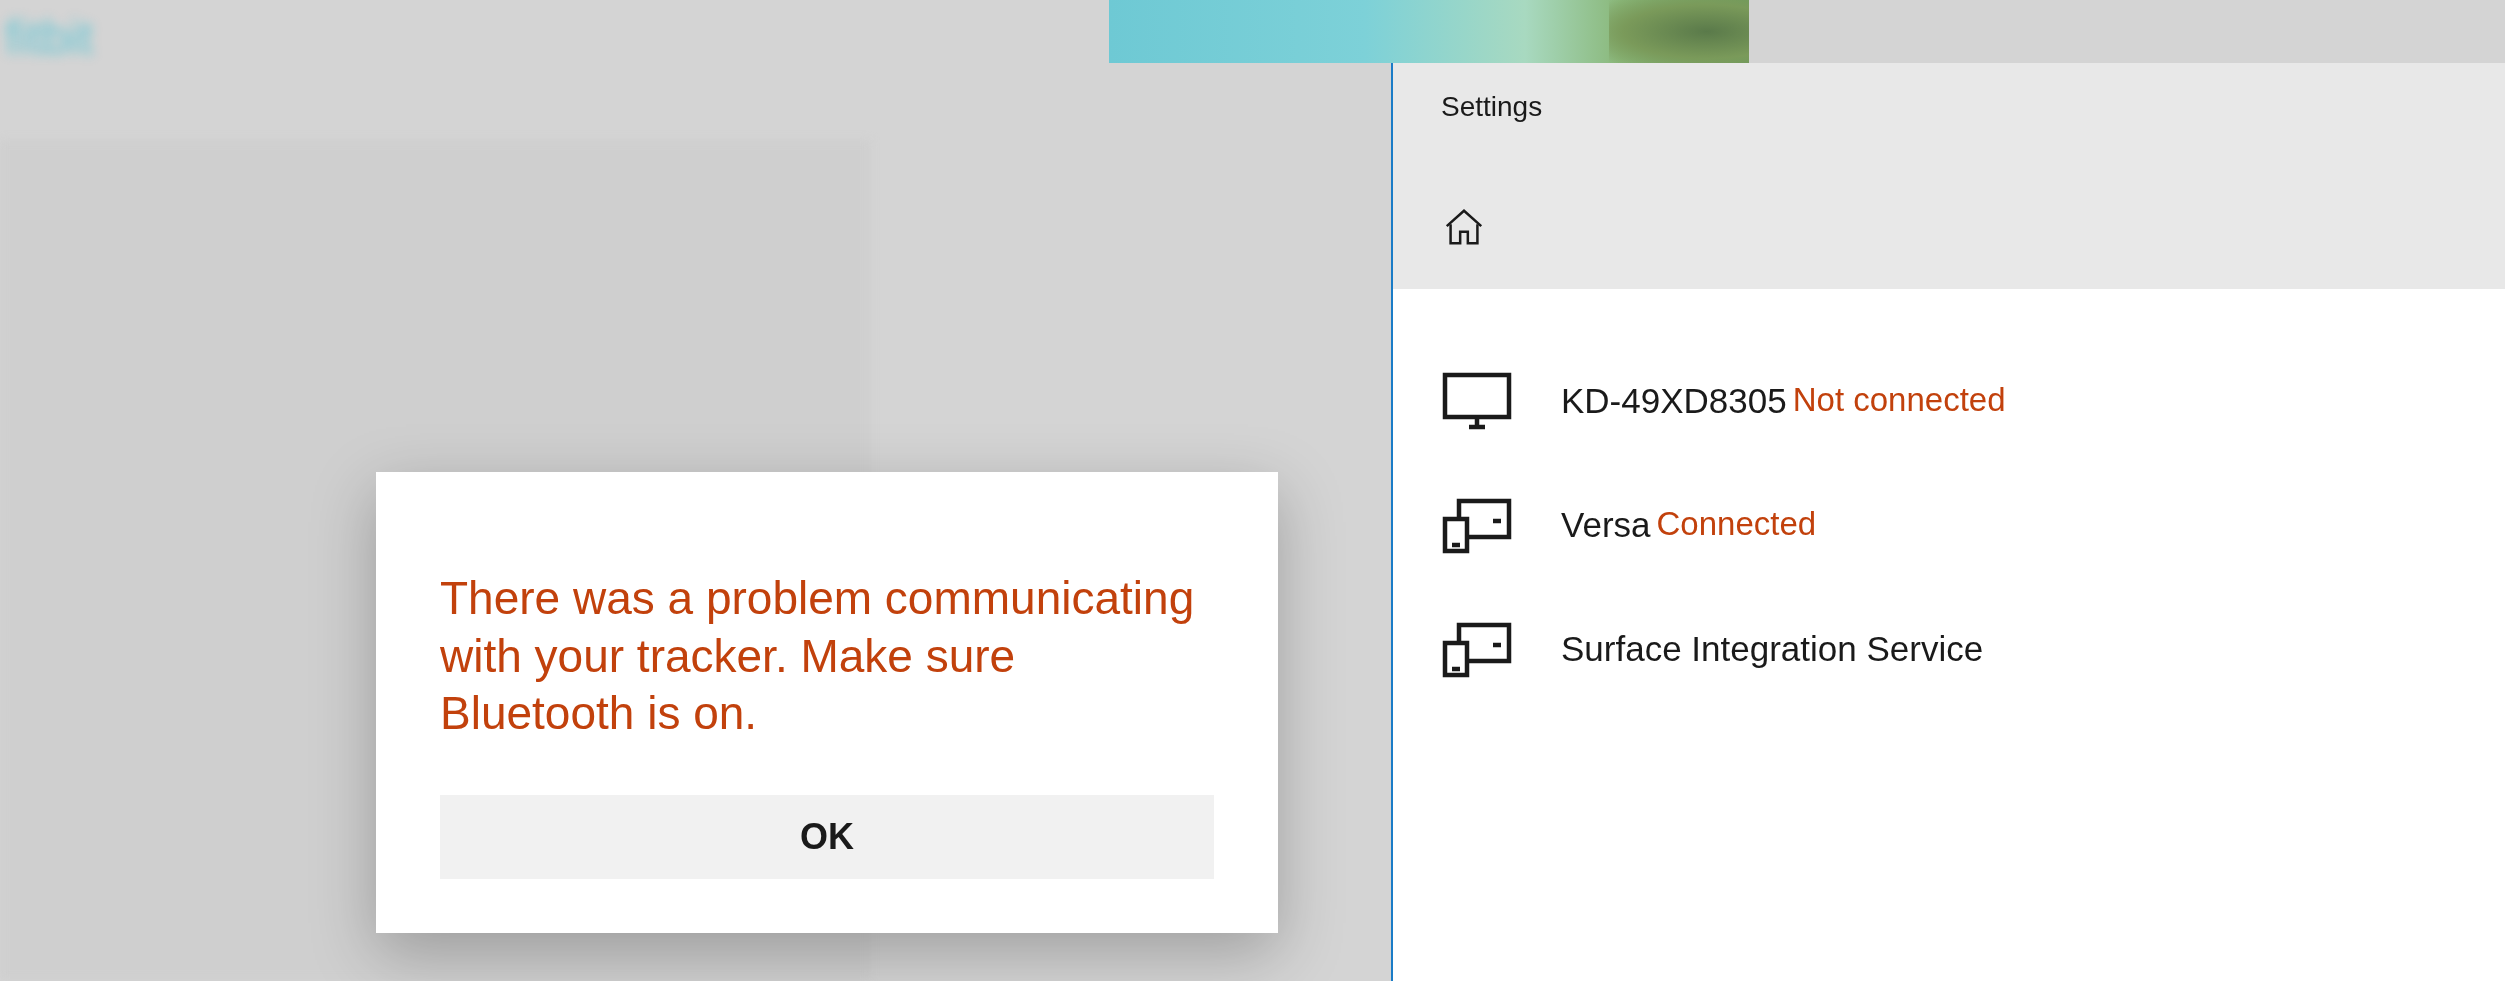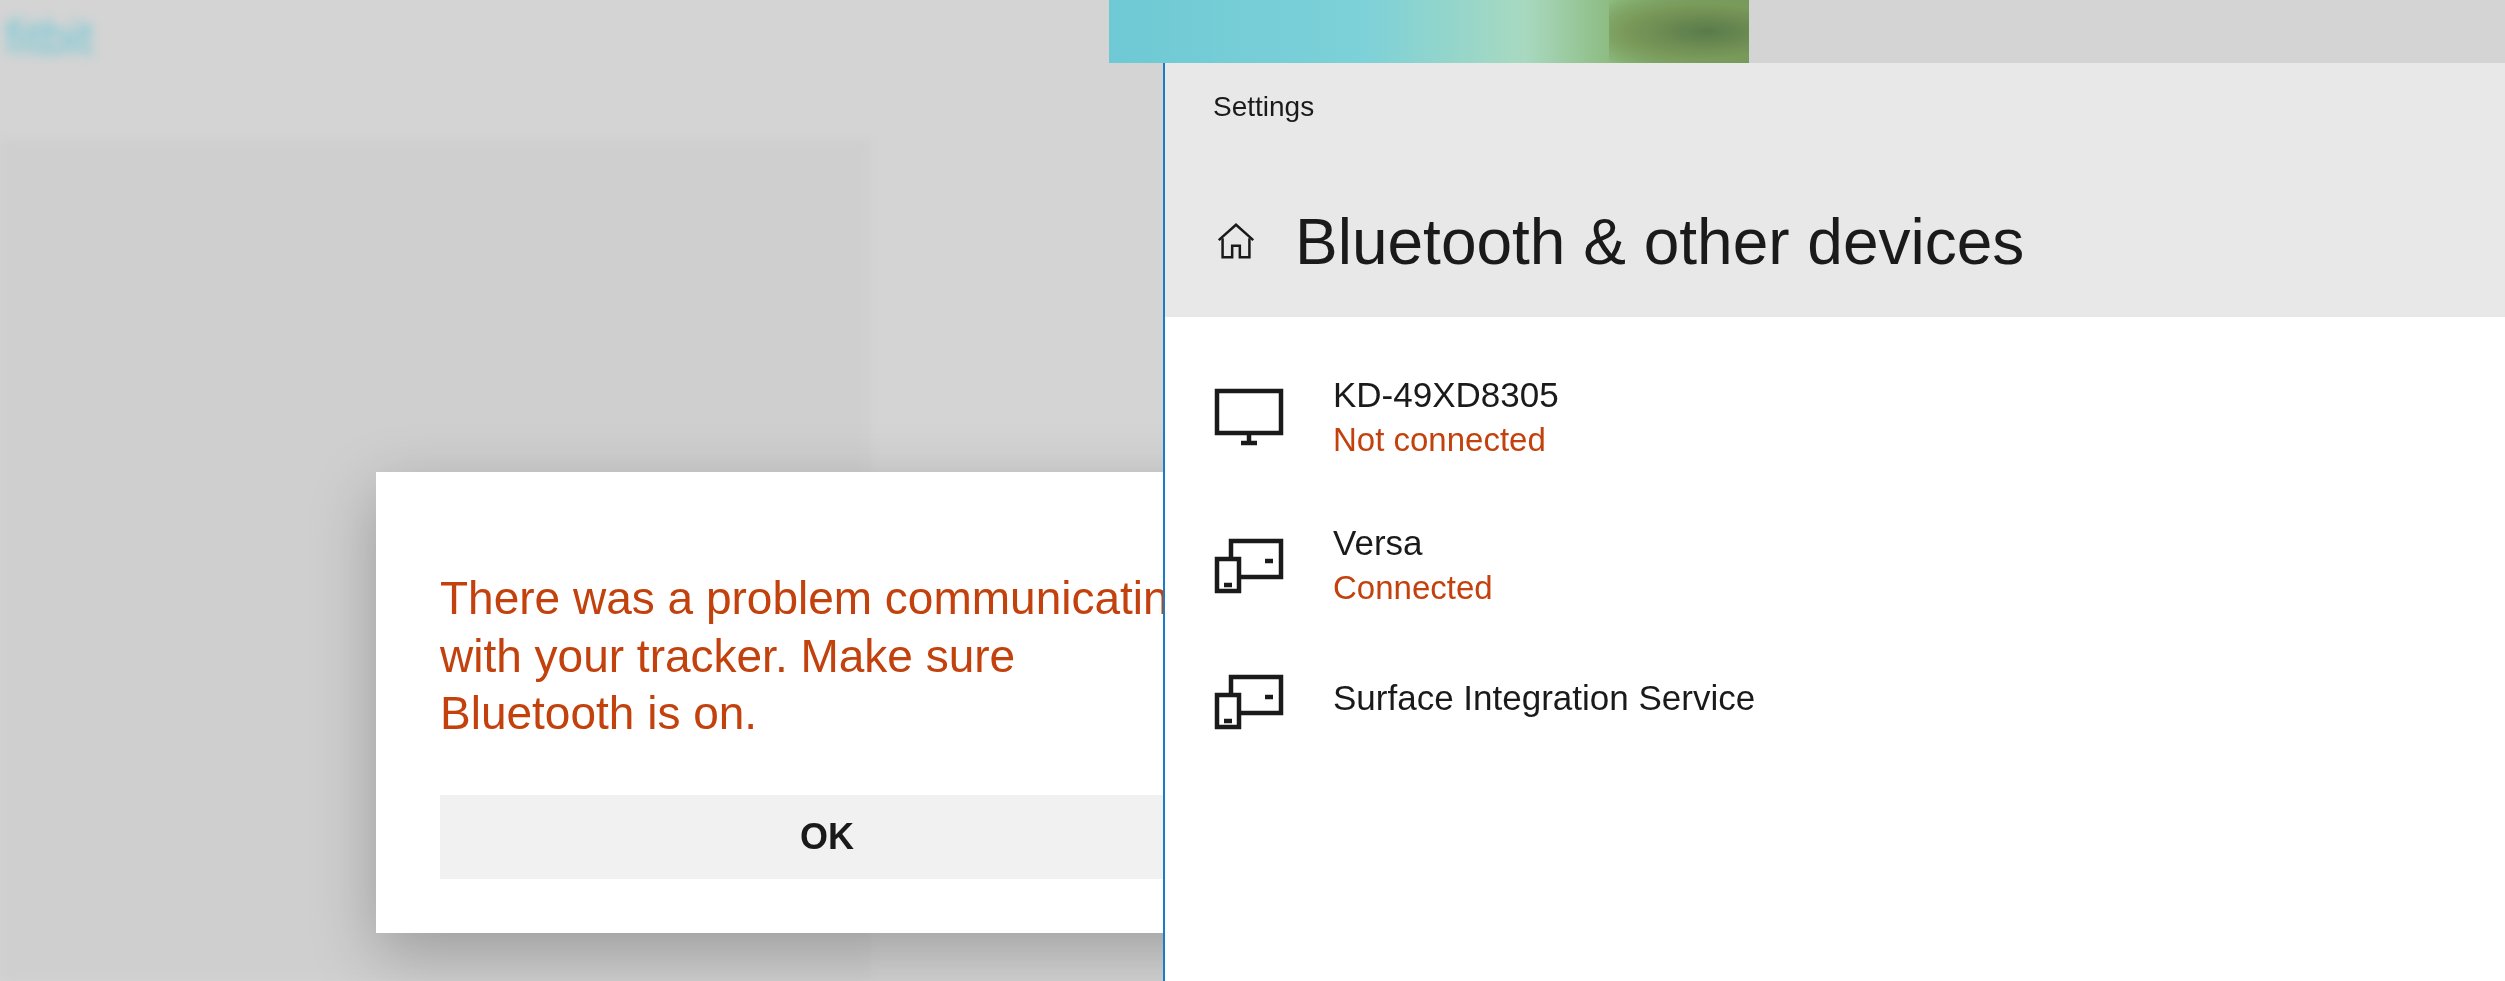--- a/index.html
+++ b/index.html
@@ -86,26 +86,27 @@
       color: #1a1a1a;
       font-size: 36px;
       font-weight: 700;
       font-family: inherit;
       cursor: pointer;
     }
     .settings-window {
       position: absolute;
       top: 63px;
       right: 0;
-      width: 1342px;
+      width: 1114px;
       height: 918px;
       background: #ffffff;
       border-left: 2px solid #1a7cc7;
       display: flex;
       flex-direction: column;
+      gap: 24px;
     }
     .settings-header {
       background: #e8e8e8;
       padding: 28px 0 38px 48px;
     }
     .settings-title-small {
       font-size: 28px;
       color: #1a1a1a;
       font-weight: 400;
       margin-bottom: 82px;
@@ -138,21 +139,21 @@
       gap: 48px;
       cursor: pointer;
     }
     .device-icon {
       width: 72px;
       height: 60px;
       flex-shrink: 0;
     }
     .device-text {
       display: flex;
-      flex-direction: column;
+      flex-direction: row;
       gap: 6px;
     }
     .device-name {
       font-size: 35px;
       color: #1a1a1a;
       font-weight: 400;
     }
     .device-status {
       font-size: 33px;
       color: #c2410c;
@@ -177,21 +178,20 @@
 <div class="settings-window">
   <div class="settings-header">
     <div class="settings-title-small">Settings</div>
     <div class="settings-title-row">
       <span class="home-icon-wrap">
         <svg width="46" height="46" viewBox="0 0 24 24" fill="none" stroke="#1a1a1a" stroke-width="1.3">
           <path d="M3 11 L12 3 L21 11"></path>
           <path d="M5 10 V20 H10 V14 H14 V20 H19 V10"></path>
         </svg>
       </span>
-      <div class="settings-page-title">Bluetooth &amp; other devices</div>
     </div>
   </div>
 
   <div class="device-list">
 
     <div class="device-item">
       <span class="device-icon">
         <svg width="72" height="60" viewBox="0 0 72 60" fill="none" stroke="#1a1a1a" stroke-width="4.5">
           <rect x="4" y="4" width="64" height="42"></rect>
           <line x1="28" y1="56" x2="44" y2="56"></line>

